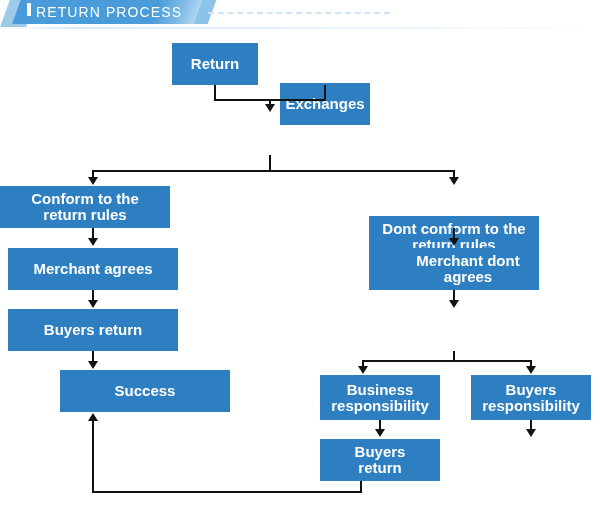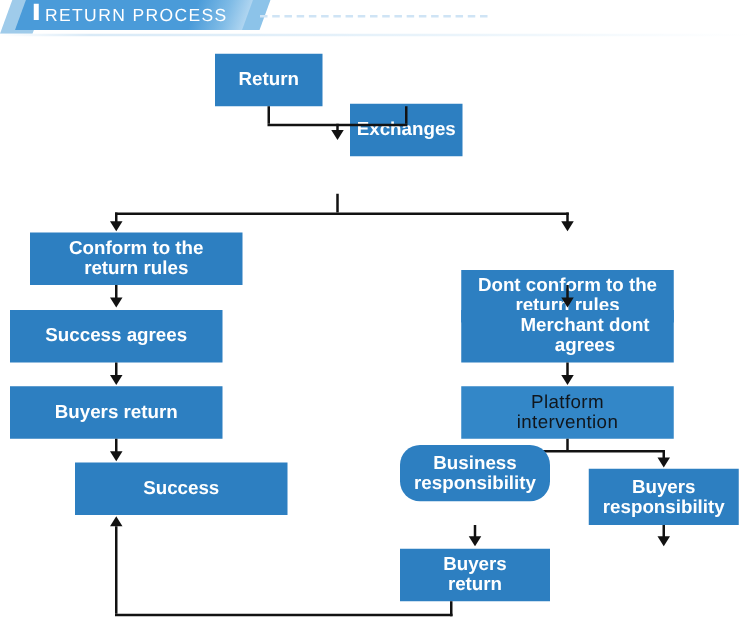--- a/index.html
+++ b/index.html
@@ -114,55 +114,53 @@
   <div class="arrow down" style="left:265px;top:104px;"></div>
 
 
   <div class="ln vl" style="left:269px;top:155px;height:15px;"></div>
   <div class="ln hl" style="left:92px;top:170px;width:363px;"></div>
   <div class="ln vl" style="left:92px;top:170px;height:9px;"></div>
   <div class="arrow down" style="left:88px;top:177px;"></div>
   <div class="ln vl" style="left:453px;top:170px;height:9px;"></div>
   <div class="arrow down" style="left:449px;top:177px;"></div>
 
-  <div class="box" style="left:24px;top:186px;width:170px;height:42px;">Conform to the
+  <div class="box" style="left:0;top:186px;width:170px;height:42px;">Conform to the
 return rules</div>
   <div class="ln vl" style="left:92px;top:228px;height:12px;"></div>
   <div class="arrow down" style="left:88px;top:238px;"></div>
 
-  <div class="box" style="left:8px;top:248px;width:170px;height:42px;">Success agrees</div>
+  <div class="box" style="left:8px;top:248px;width:170px;height:42px;">Merchant agrees</div>
   <div class="ln vl" style="left:92px;top:290px;height:12px;"></div>
   <div class="arrow down" style="left:88px;top:300px;"></div>
 
   <div class="box" style="left:8px;top:309px;width:170px;height:42px;">Buyers return</div>
   <div class="ln vl" style="left:92px;top:351px;height:12px;"></div>
   <div class="arrow down" style="left:88px;top:361px;"></div>
 
   <div class="box" style="left:24px;top:370px;width:170px;height:42px;margin-left:36px;">Success</div>
 
   <div class="box" style="left:369px;top:186px;width:170px;height:42px;margin-top:30px;">Dont conform to the
 return rules</div>
   <div class="ln vl" style="left:453px;top:228px;height:12px;"></div>
   <div class="arrow down" style="left:449px;top:238px;"></div>
 
   <div class="box" style="left:369px;top:248px;width:170px;height:42px;padding-left:32px;">Merchant dont agrees</div>
   <div class="ln vl" style="left:453px;top:290px;height:12px;"></div>
   <div class="arrow down" style="left:449px;top:300px;"></div>
 
-  <div class="box plain" style="left:369px;top:309px;width:170px;height:42px;">Platform
-intervention</div>
 
   <div class="ln vl" style="left:453px;top:351px;height:9px;"></div>
   <div class="ln hl" style="left:362px;top:360px;width:170px;"></div>
   <div class="ln vl" style="left:362px;top:360px;height:8px;"></div>
   <div class="arrow down" style="left:358px;top:366px;"></div>
   <div class="ln vl" style="left:530px;top:360px;height:8px;"></div>
   <div class="arrow down" style="left:526px;top:366px;"></div>
 
-  <div class="box" style="left:320px;top:356px;width:120px;height:45px;border-radius:16px;">Business
+  <div class="box" style="left:320px;top:375px;width:120px;height:45px;">Business
 responsibility</div>
   <div class="box" style="left:471px;top:375px;width:120px;height:45px;">Buyers
 responsibility</div>
 
   <div class="ln vl" style="left:379px;top:420px;height:11px;"></div>
   <div class="arrow down" style="left:375px;top:429px;"></div>
   <div class="ln vl" style="left:530px;top:420px;height:11px;"></div>
   <div class="arrow down" style="left:526px;top:429px;"></div>
 
   <div class="box" style="left:320px;top:439px;width:120px;height:42px;">Buyers

